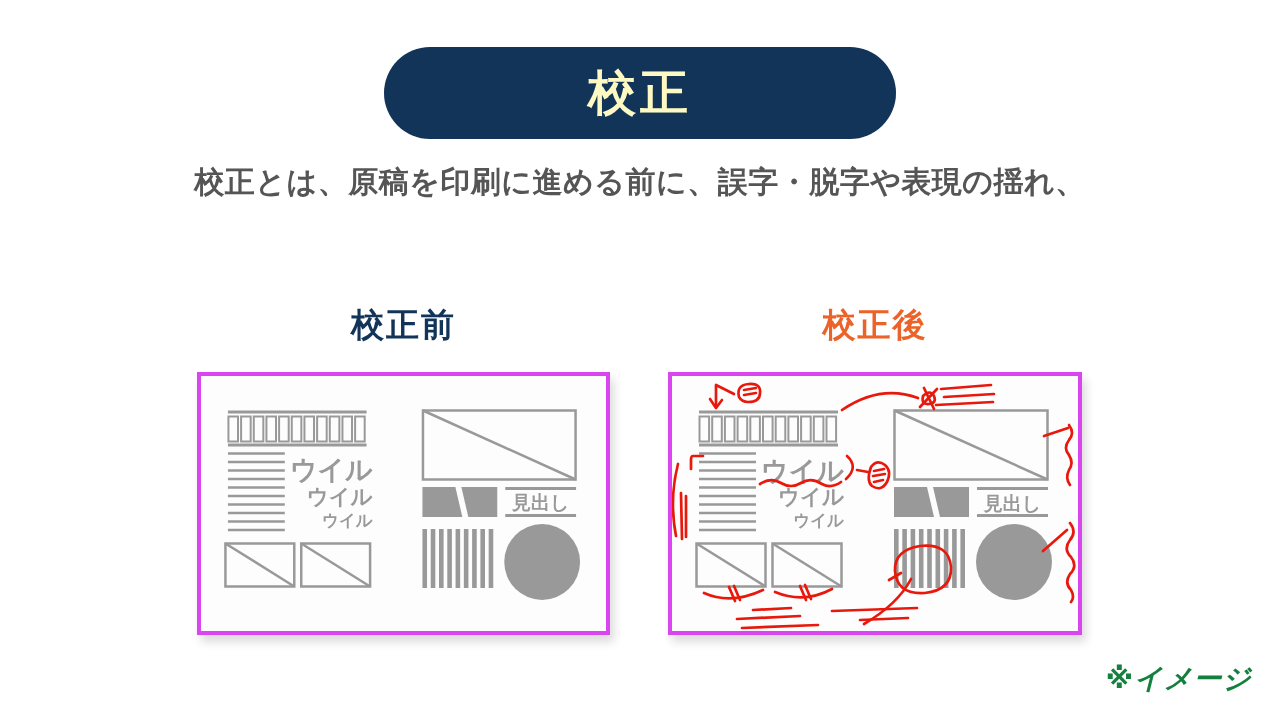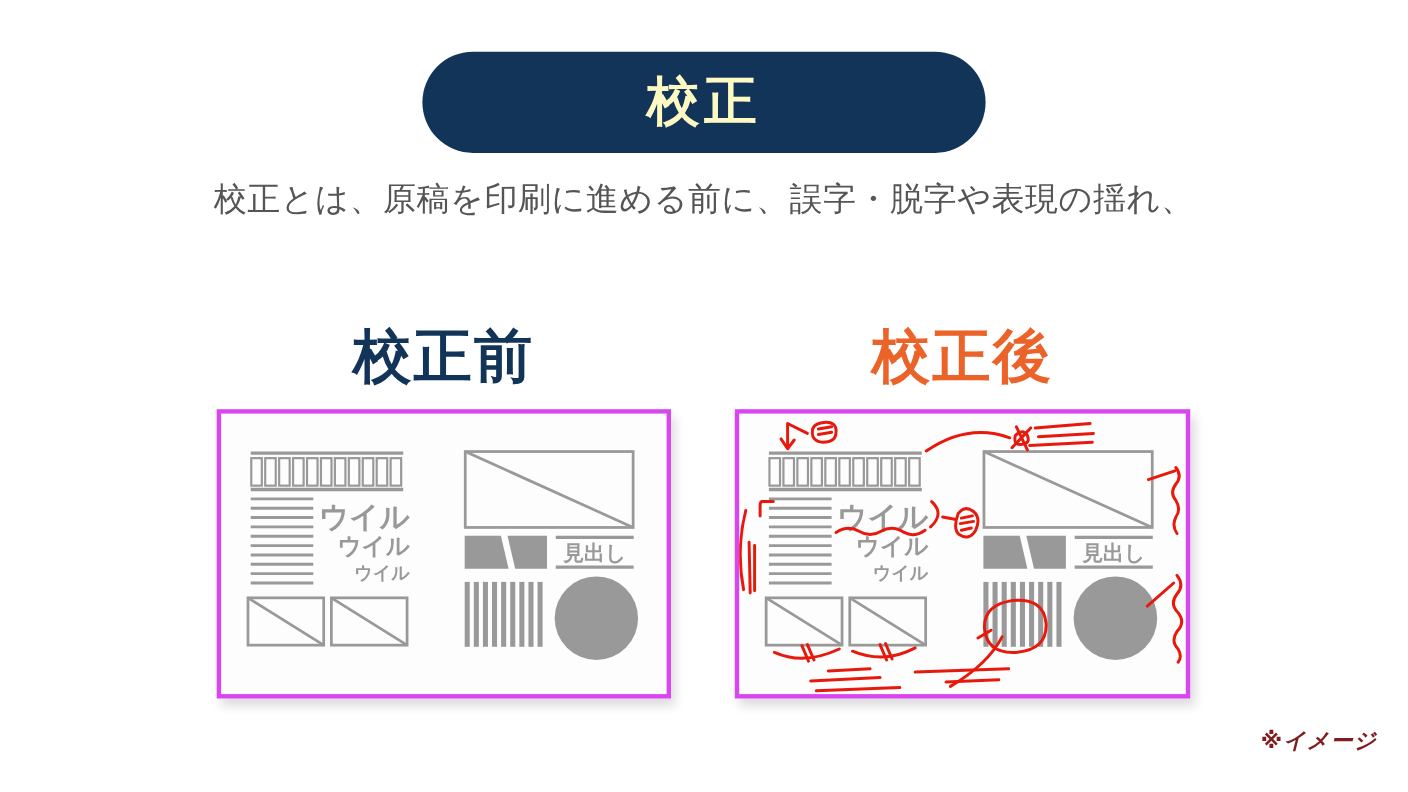--- a/index.html
+++ b/index.html
@@ -10,42 +10,42 @@
   .title-badge{
     position:absolute;left:384px;top:47px;width:512px;height:92px;
     background:var(--navy,#113458);border-radius:46px;
     display:flex;align-items:center;justify-content:center;
   }
   .title-badge span{
     color:#fef9c3;font-size:48px;font-weight:700;letter-spacing:4px;line-height:1;
   }
   .description{
     position:absolute;left:0;top:159px;width:1280px;text-align:center;
-    color:var(--textgray,#555555);font-size:30px;font-weight:400;line-height:46px;
+    color:var(--textgray,#555555);font-size:30px;font-weight:700;line-height:46px;
     letter-spacing:0.5px;
   }
   .panel-label{
     position:absolute;top:300px;height:50px;text-align:center;
-    font-size:53px;font-weight:700;line-height:50px;letter-spacing:2px;
+    font-size:33px;font-weight:700;line-height:50px;letter-spacing:2px;
   }
   .panel-label.before{left:197px;width:413px;color:var(--navy,#113458);}
   .panel-label.after{left:668px;width:414px;color:var(--orange,#eb6328);}
   .panel{
     position:absolute;top:372px;width:414px;height:263px;background:#fdfdfe;
     border:4px solid #d946ef;box-sizing:border-box;
     box-shadow:4px 7px 9px rgba(0,0,0,0.14);
   }
   .panel.before{left:197px;width:413px;}
   .panel.after{left:668px;}
   .mock-host{position:absolute;left:0;top:0;right:0;bottom:0;}
   .overlay{position:absolute;left:0;top:0;width:100%;height:100%;}
   svg text{font-family:"Liberation Sans","DejaVu Sans",sans-serif;font-weight:700;fill:#999999;}
   .footnote{
     position:absolute;right:28px;top:660px;
-    color:#7f1d1d;font-size:20px;font-weight:700;font-style:italic;letter-spacing:1px;
+    color:#15803d;font-size:28px;font-weight:700;font-style:italic;letter-spacing:1px;
   }
 </style>
 </head>
 <body>
 
 <div class="canvas">
 
   <div class="title-badge">
     <span>校正</span>
   </div>

